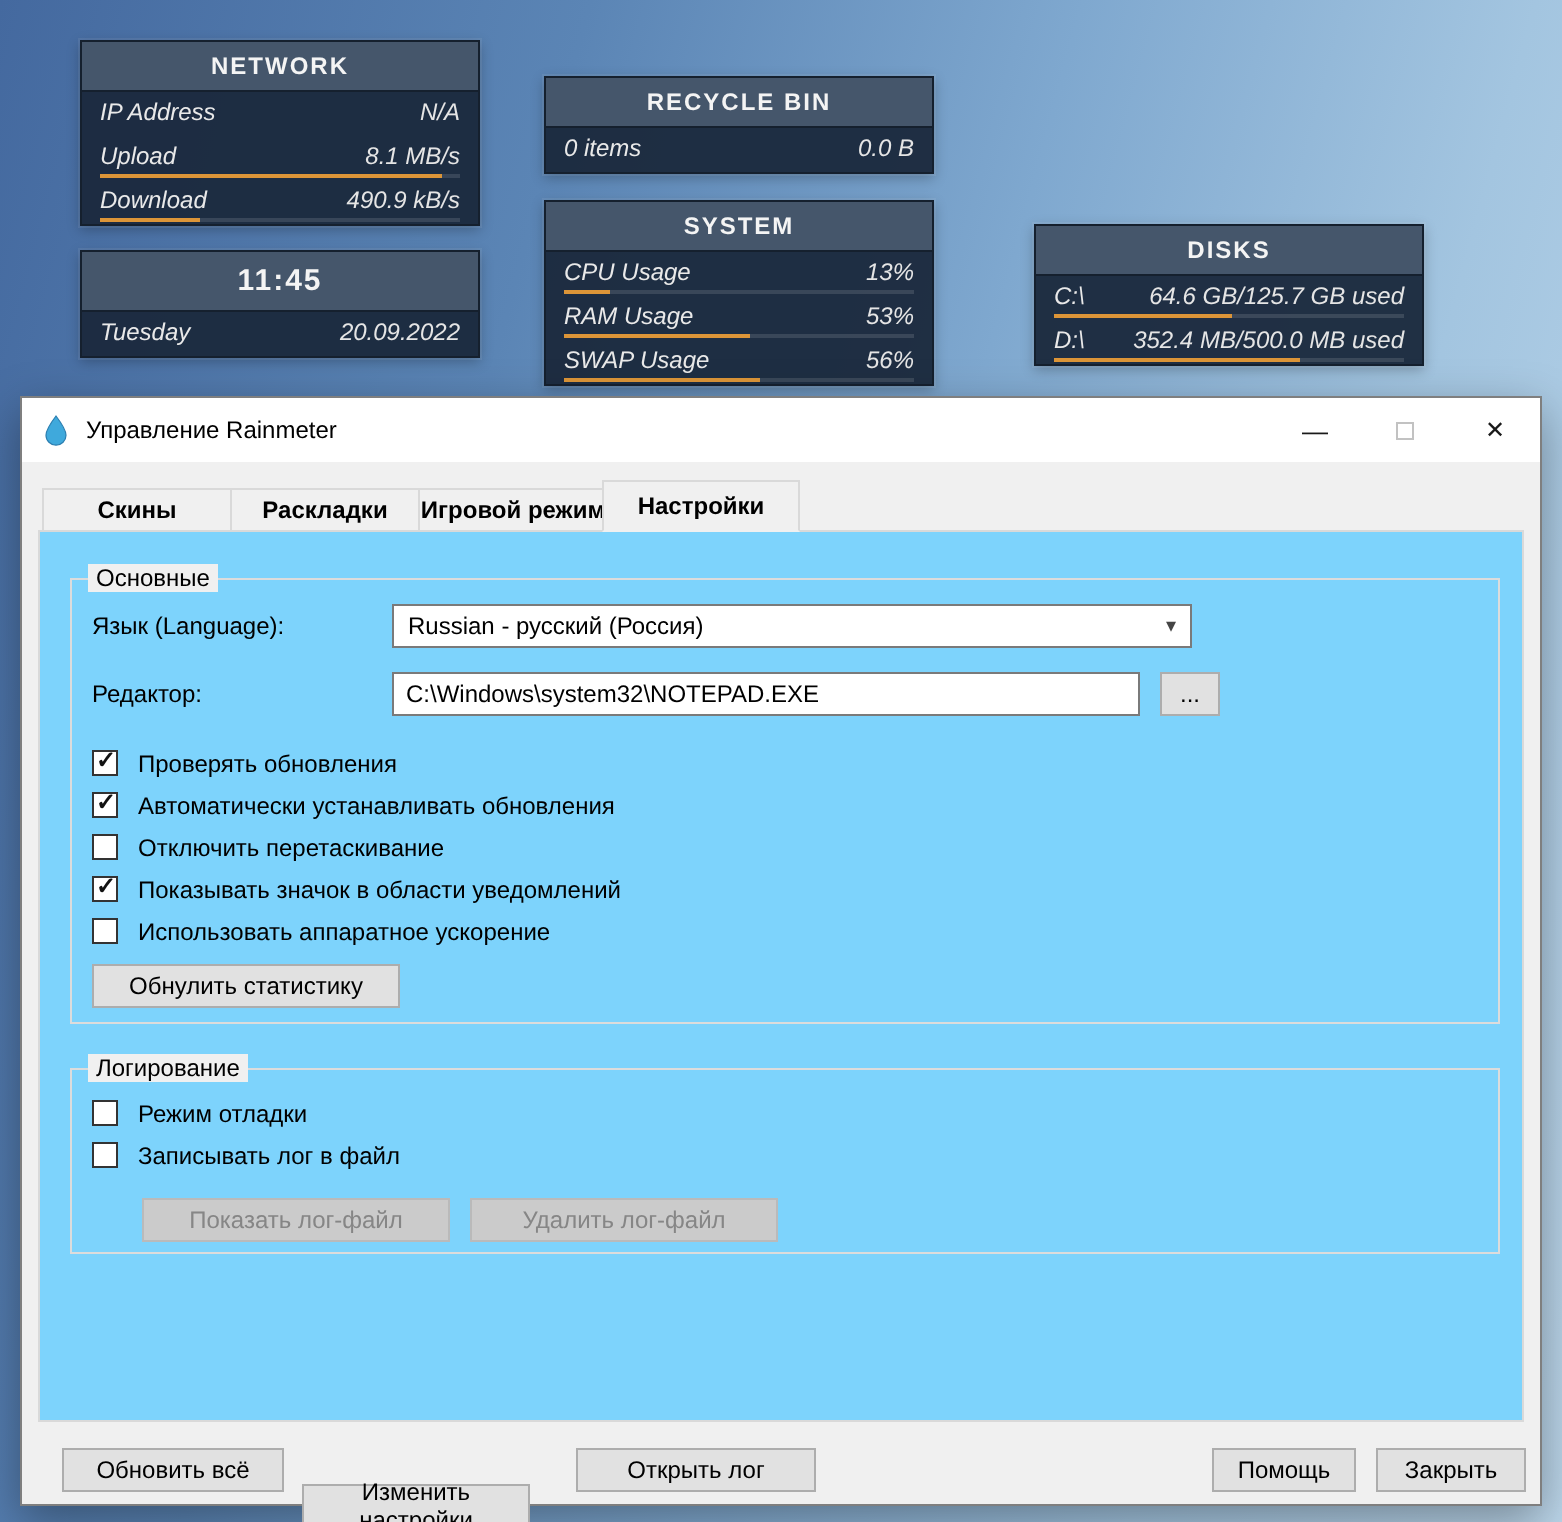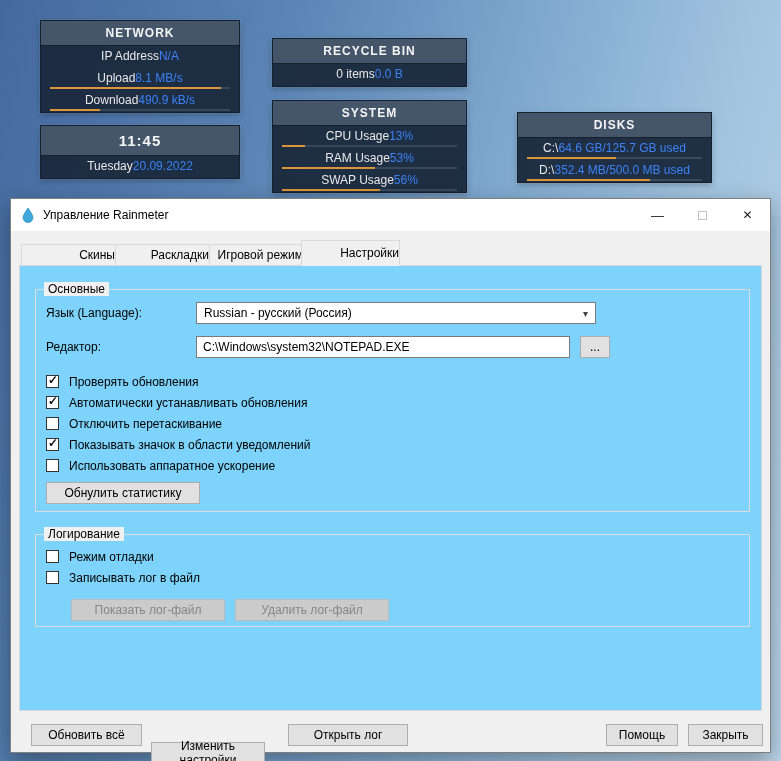--- a/index.html
+++ b/index.html
@@ -8,23 +8,23 @@
 
   .desktop { position:absolute; inset:0;
     background: linear-gradient(105deg, #44699f 0%, #5b85b5 30%, #7fa8cf 55%, #a3c5e0 78%, #bcd6ea 100%); }
 
   
   .widget { position:absolute; background:rgba(27,42,61,0.96); border:1px solid #15202e;
     color:#fff; box-shadow:0 0 0 1px rgba(255,255,255,0.07), 0 2px 6px rgba(0,0,0,0.25); }
   .widget-header { background:#45566b; text-align:center; font-weight:bold; letter-spacing:1px;
     color:#f4f4f4; padding:5px 0 5px; font-size:12px; border-bottom:1px solid #15202e; }
   .widget-header.clock-time { font-size:15px; letter-spacing:1px; padding:6px 0; }
-  .widget-row { position:relative; display:flex; justify-content:center; padding:3px 9px 5px; }
+  .widget-row { position:relative; display:flex; justify-content:space-between; padding:3px 9px 5px;font-style:italic; }
   .widget-row .lbl { color:#e9e9e9; }
-  .widget-row .val { color:#3b82f6; }
+  .widget-row .val { color:#e5e5e5; }
   .meter { position:absolute; left:9px; right:9px; bottom:1px; height:2px; background:rgba(255,255,255,0.12); }
   .meter-fill { height:100%; background:#dc9538; }
 
   #w-network { left:40px; top:20px; width:200px; }
   #w-clock   { left:40px; top:125px; width:200px; }
   #w-recycle { left:272px; top:38px; width:195px; }
   #w-system  { left:272px; top:100px; width:195px; }
   #w-disks   { left:517px; top:112px; width:195px; }
 
   
@@ -35,22 +35,22 @@
   .app-icon { width:16px; height:16px; display:inline-flex; }
   .title-text { margin-left:7px; font-size:12px; color:#000; }
   .caption-btns { margin-left:auto; display:flex; height:100%; }
   .caption-btn { width:45px; height:100%; display:flex; align-items:center; justify-content:center;
     font-size:13px; color:#1a1a1a; }
   .cap-max-glyph { width:9px; height:9px; border:1px solid #c2c2c2; }
   .caption-btn.close { font-size:12px; }
 
   
   .tabstrip { position:absolute; left:10px; top:41px; display:flex; align-items:flex-end; z-index:3; }
-  .tab { width:95px; height:22px; line-height:20px; text-align:right; background:#f0f0f0;
-    border:1px solid #d9d9d9; margin-right:-1px; }
+  .tab { width:95px; height:22px; line-height:20px; text-align:center; background:#f0f0f0;
+    border:1px solid #d9d9d9; margin-right:-1px;font-weight:bold; }
   .tab.active { width:99px; height:26px; line-height:24px; margin-left:-2px; margin-right:-3px;
     border-bottom:1px solid #f0f0f0; position:relative; z-index:4; background:#f0f0f0; }
   .tabpanel { position:absolute; left:8px; right:8px; top:66px; height:446px;
     border:1px solid #d9d9d9; background:#7dd3fc; z-index:1; }
 
   
   .groupbox { position:absolute; border:1px solid #dcdcdc; }
   .groupbox .legend { position:absolute; top:-8px; left:8px; background:#f0f0f0; padding:0 4px; }
   #group-general { left:15px; top:23px; width:715px; height:223px; }
   #group-logging { left:15px; top:268px; width:715px; height:93px; }

